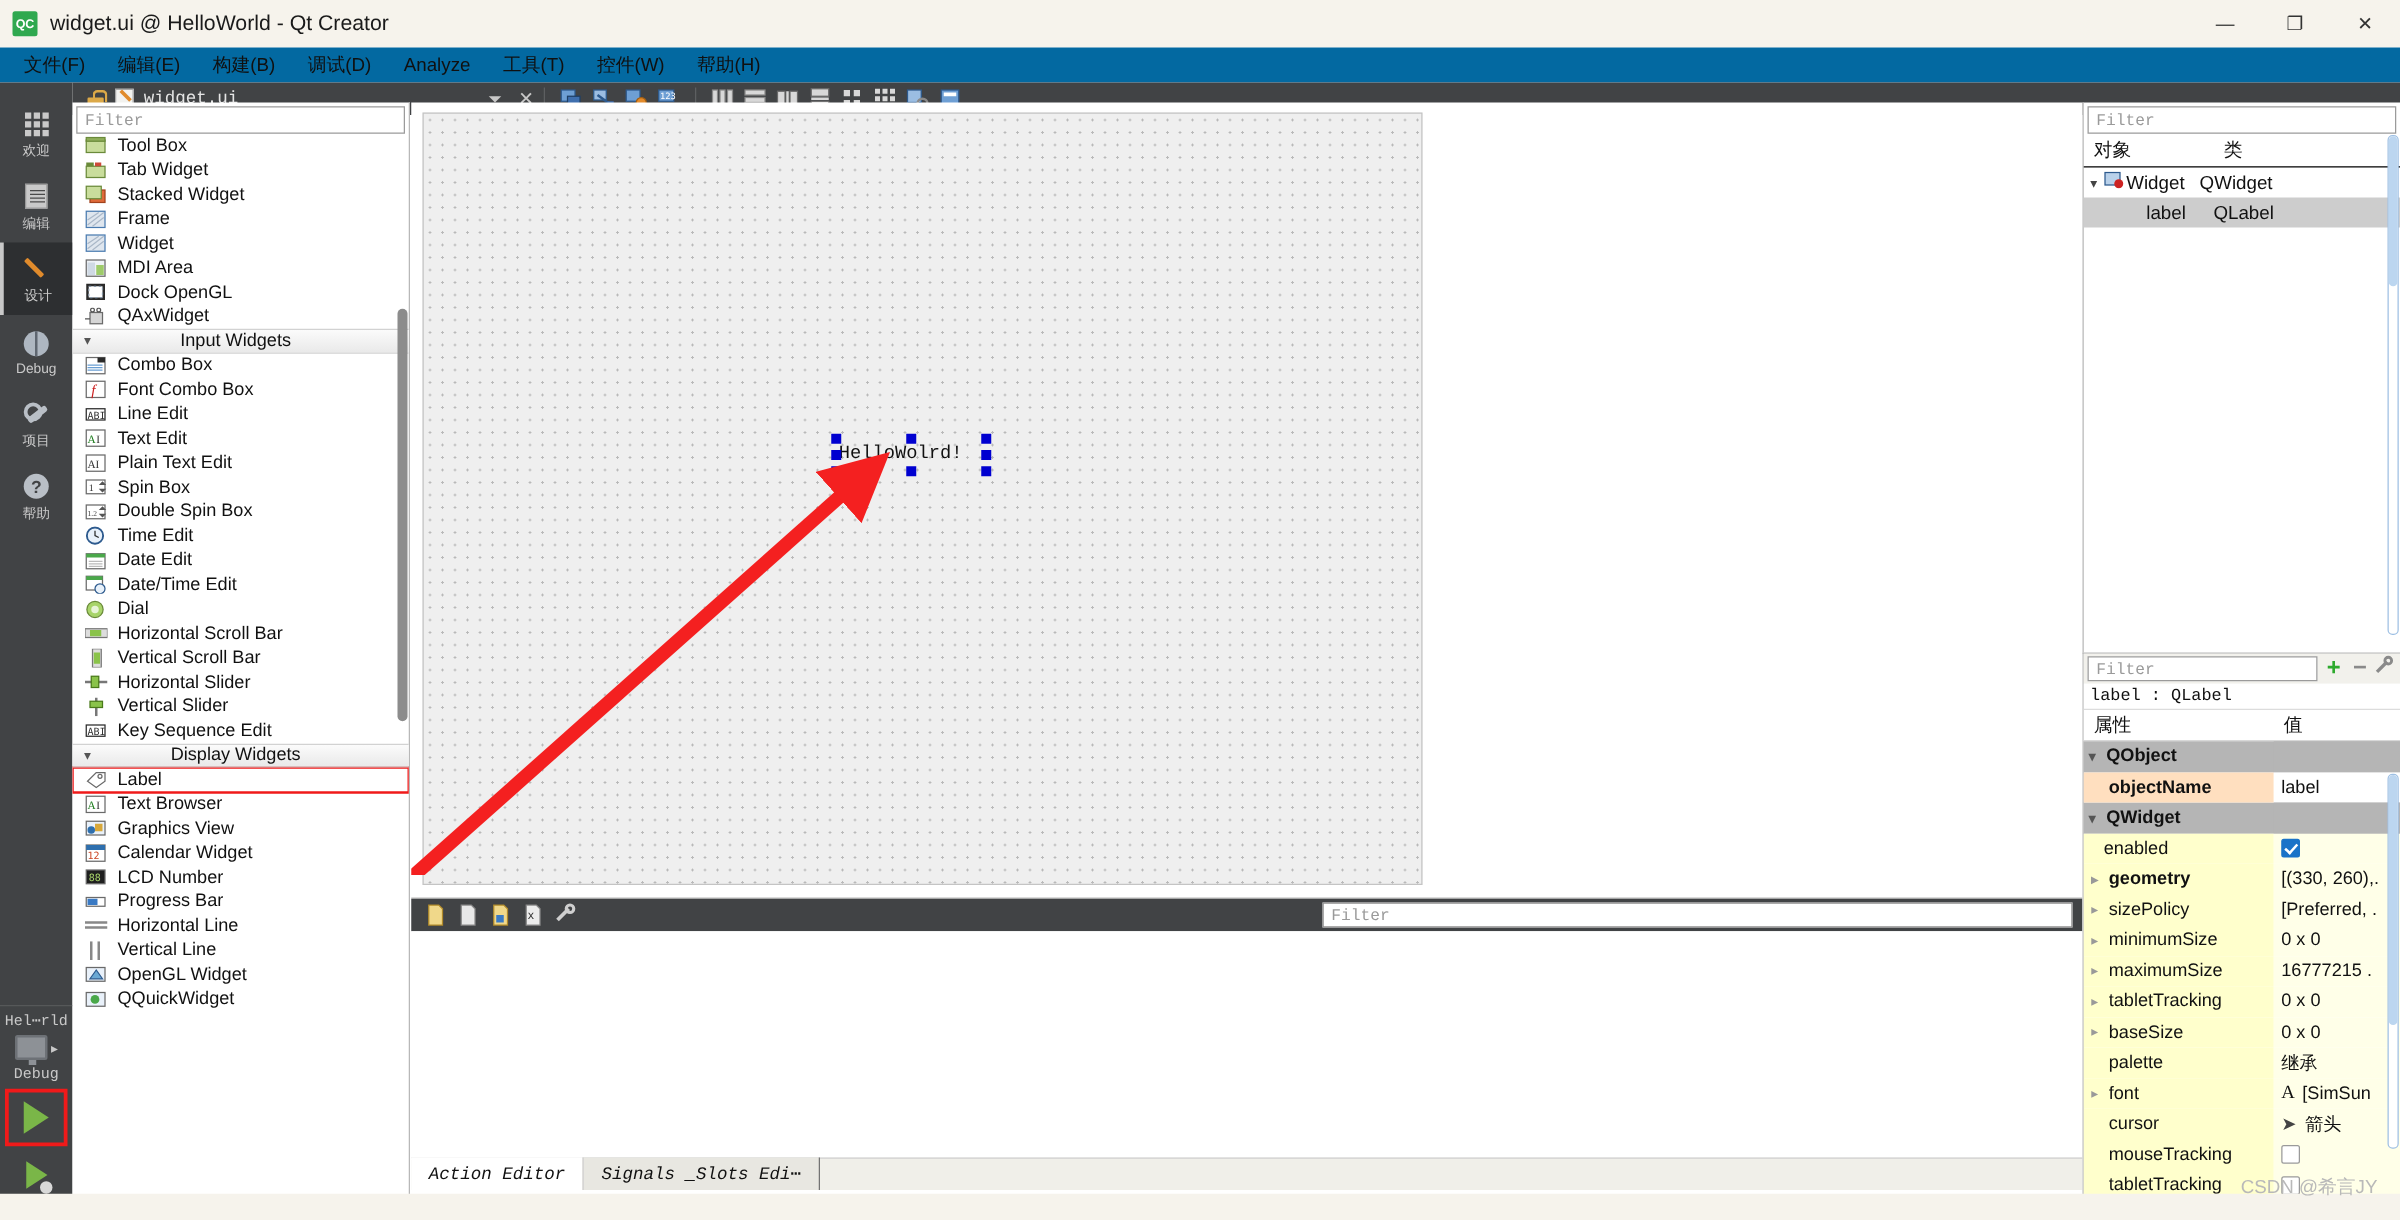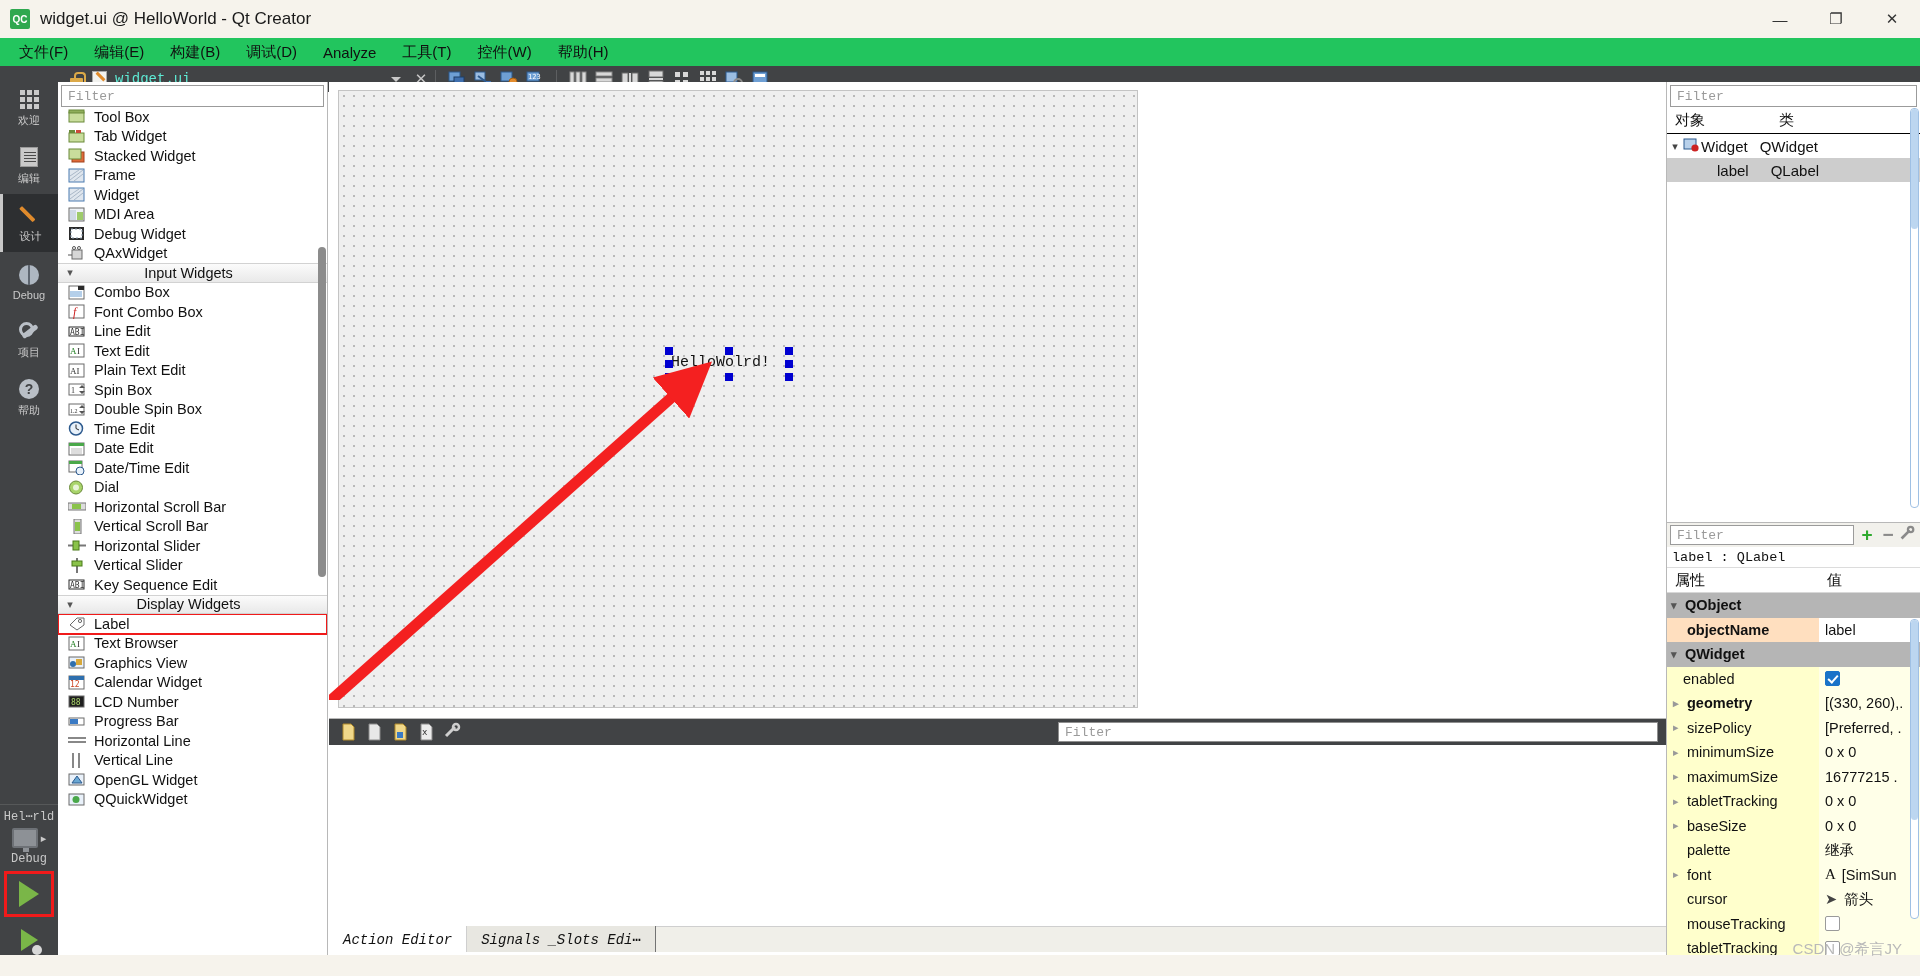--- a/index.html
+++ b/index.html
@@ -29,21 +29,21 @@
   .tb-title { font-size: 17px; color: #1a1a1a; }
   .tb-controls { margin-left: auto; display: flex; height: 38px; }
   .tb-btn {
     width: 56px; height: 38px; display: flex; align-items: center; justify-content: center;
     color: #333; font-size: 15px;
   }
 
   
   .menubar {
     position: absolute; top: 38px; left: 0; width: 1920px; height: 28px;
-    background: #22c55e;
+    background: #0369a1;
     display: flex; align-items: center; padding-left: 6px;
   }
   .menu-item {
     padding: 3px 13px; font-size: 15px; color: #101010;
     font-family: "Liberation Sans", sans-serif;
   }
 
   
   .modebar {
     position: absolute; top: 66px; left: 0; width: 58px; height: 910px;
@@ -85,21 +85,21 @@
   
   .tabstrip {
     position: absolute; top: 66px; left: 58px; width: 1862px; height: 26px;
     background: #414345; display: flex; align-items: center;
   }
   .lock-icon { width:13px;height:14px; margin-left:12px; position:relative; }
   .lock-icon::before{content:'';position:absolute;left:0;bottom:0;width:13px;height:8px;background:#dca948;border-radius:1px;}
   .lock-icon::after{content:'';position:absolute;left:4px;top:0;width:8px;height:8px;border:2px solid #dca948;border-bottom:none;border-radius:4px 4px 0 0;}
   .file-icon{width:15px;height:17px;margin-left:9px;background:#f2f2ef;border:1px solid #a9a9a9;position:relative;}
   .file-icon::after{content:'';position:absolute;left:2px;top:3px;width:11px;height:3px;background:#e08b2c;transform:rotate(45deg);}
-  .tabname{color:#5eead4;font-family:"Liberation Mono", monospace;font-size:14px;margin-left:8px;}
+  .tabname{color:#e5e5e5;font-family:"Liberation Mono", monospace;font-size:14px;margin-left:8px;}
   .tb-sep{width:1px;height:18px;background:#5d5f61;margin:0 8px;}
   .ti { width: 20px; height: 20px; margin: 0 3px; position: relative; }
 
   
   .widgetbox { position: absolute; top: 82px; left: 58px; width: 270px; height: 894px;
     background:#ffffff; border-right:1px solid #b8b8b8; }
   .filterbox { height: 22px; border: 1px solid #9b9b9b; margin: 3px 3px 0 3px; background:#fff;
     display:flex;align-items:center;padding-left:6px; color:#9a9a9a; font-family:"Liberation Mono",monospace; font-size:13px;}
   .wb-list { height: 845px; overflow: hidden; position: relative; }
   .wb-row { height: 19.5px; display:flex;align-items:center; padding-left: 10px; font-size:14.5px; color:#111; }
@@ -424,21 +424,21 @@
               <rect x="2" y="3" width="6" height="10" fill="#cfd9e4"></rect>
               <rect x="9" y="5" width="6" height="8" fill="#9ecb6a"></rect>
             </svg></span>
         <span>MDI Area</span>
       </div>
       <div class="wb-row">
         <span class="ico"><svg width="18" height="15">
               <rect x="1" y="1" width="15" height="13" fill="#2a2a2a"></rect>
               <rect x="3" y="3" width="11" height="9" fill="#ffffff" stroke="#8899aa" stroke-dasharray="2 2"></rect>
             </svg></span>
-        <span>Debug Widget</span>
+        <span>Dock OpenGL</span>
       </div>
       <div class="wb-row">
         <span class="ico"><svg width="18" height="15">
               <rect x="4" y="4" width="10" height="9" fill="#d6d6d6" stroke="#6a6a6a"></rect>
               <circle cx="6" cy="2" r="1.5" fill="none" stroke="#555"></circle>
               <circle cx="11" cy="2" r="1.5" fill="none" stroke="#555"></circle>
               <path d="M0 9 L4 9" stroke="#555"></path>
             </svg></span>
         <span>QAxWidget</span>
       </div>

